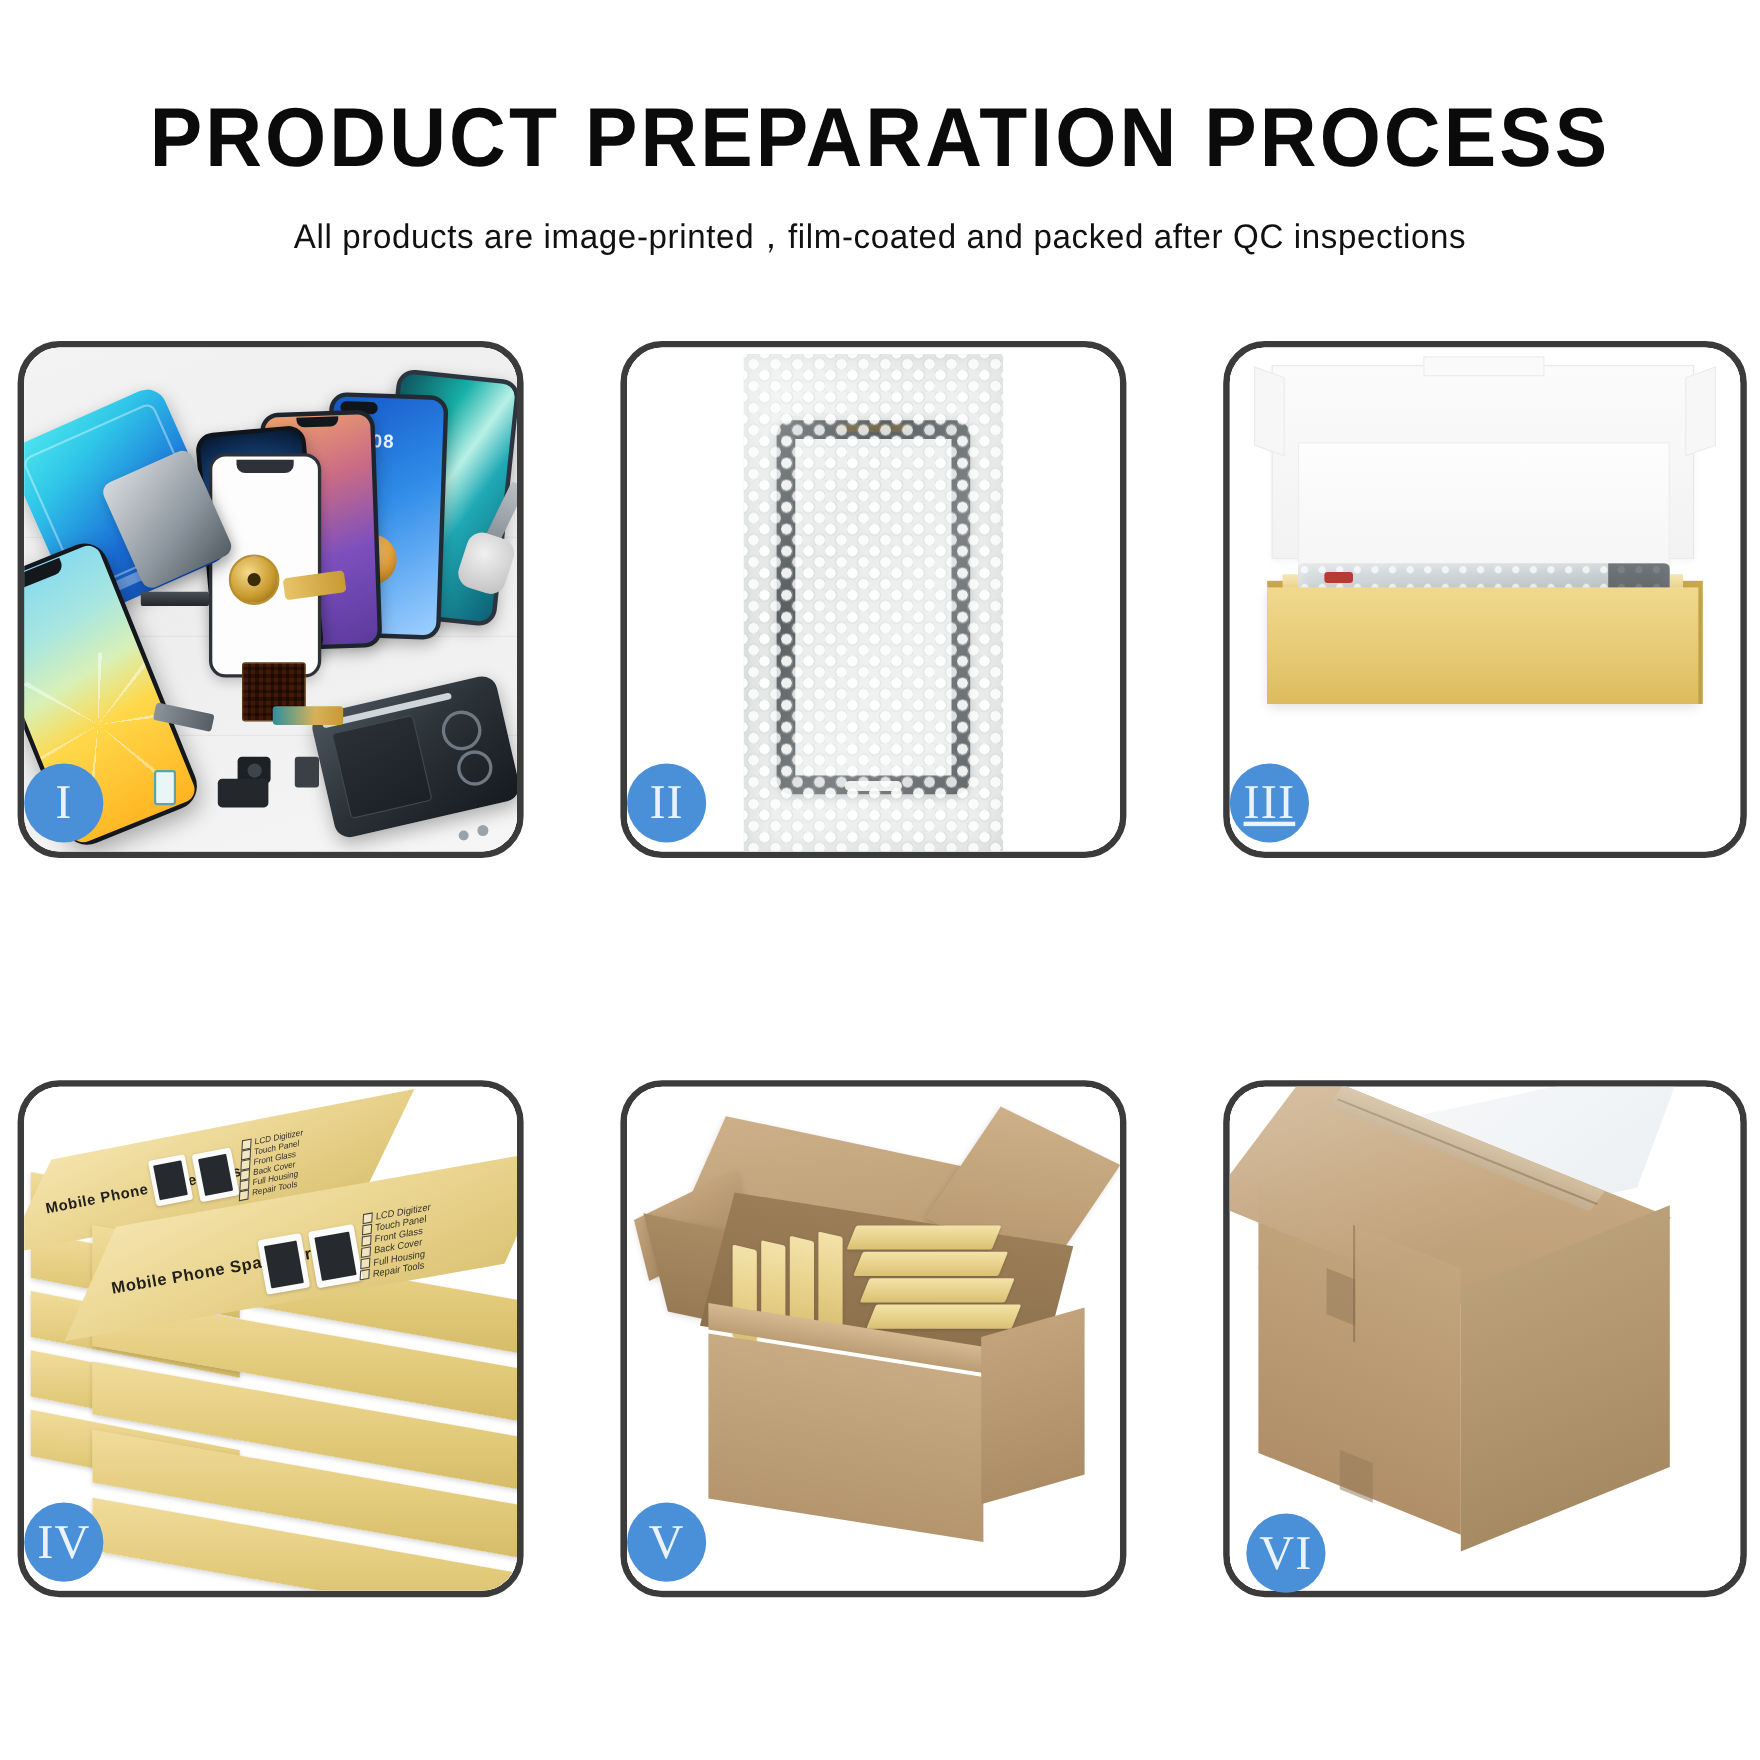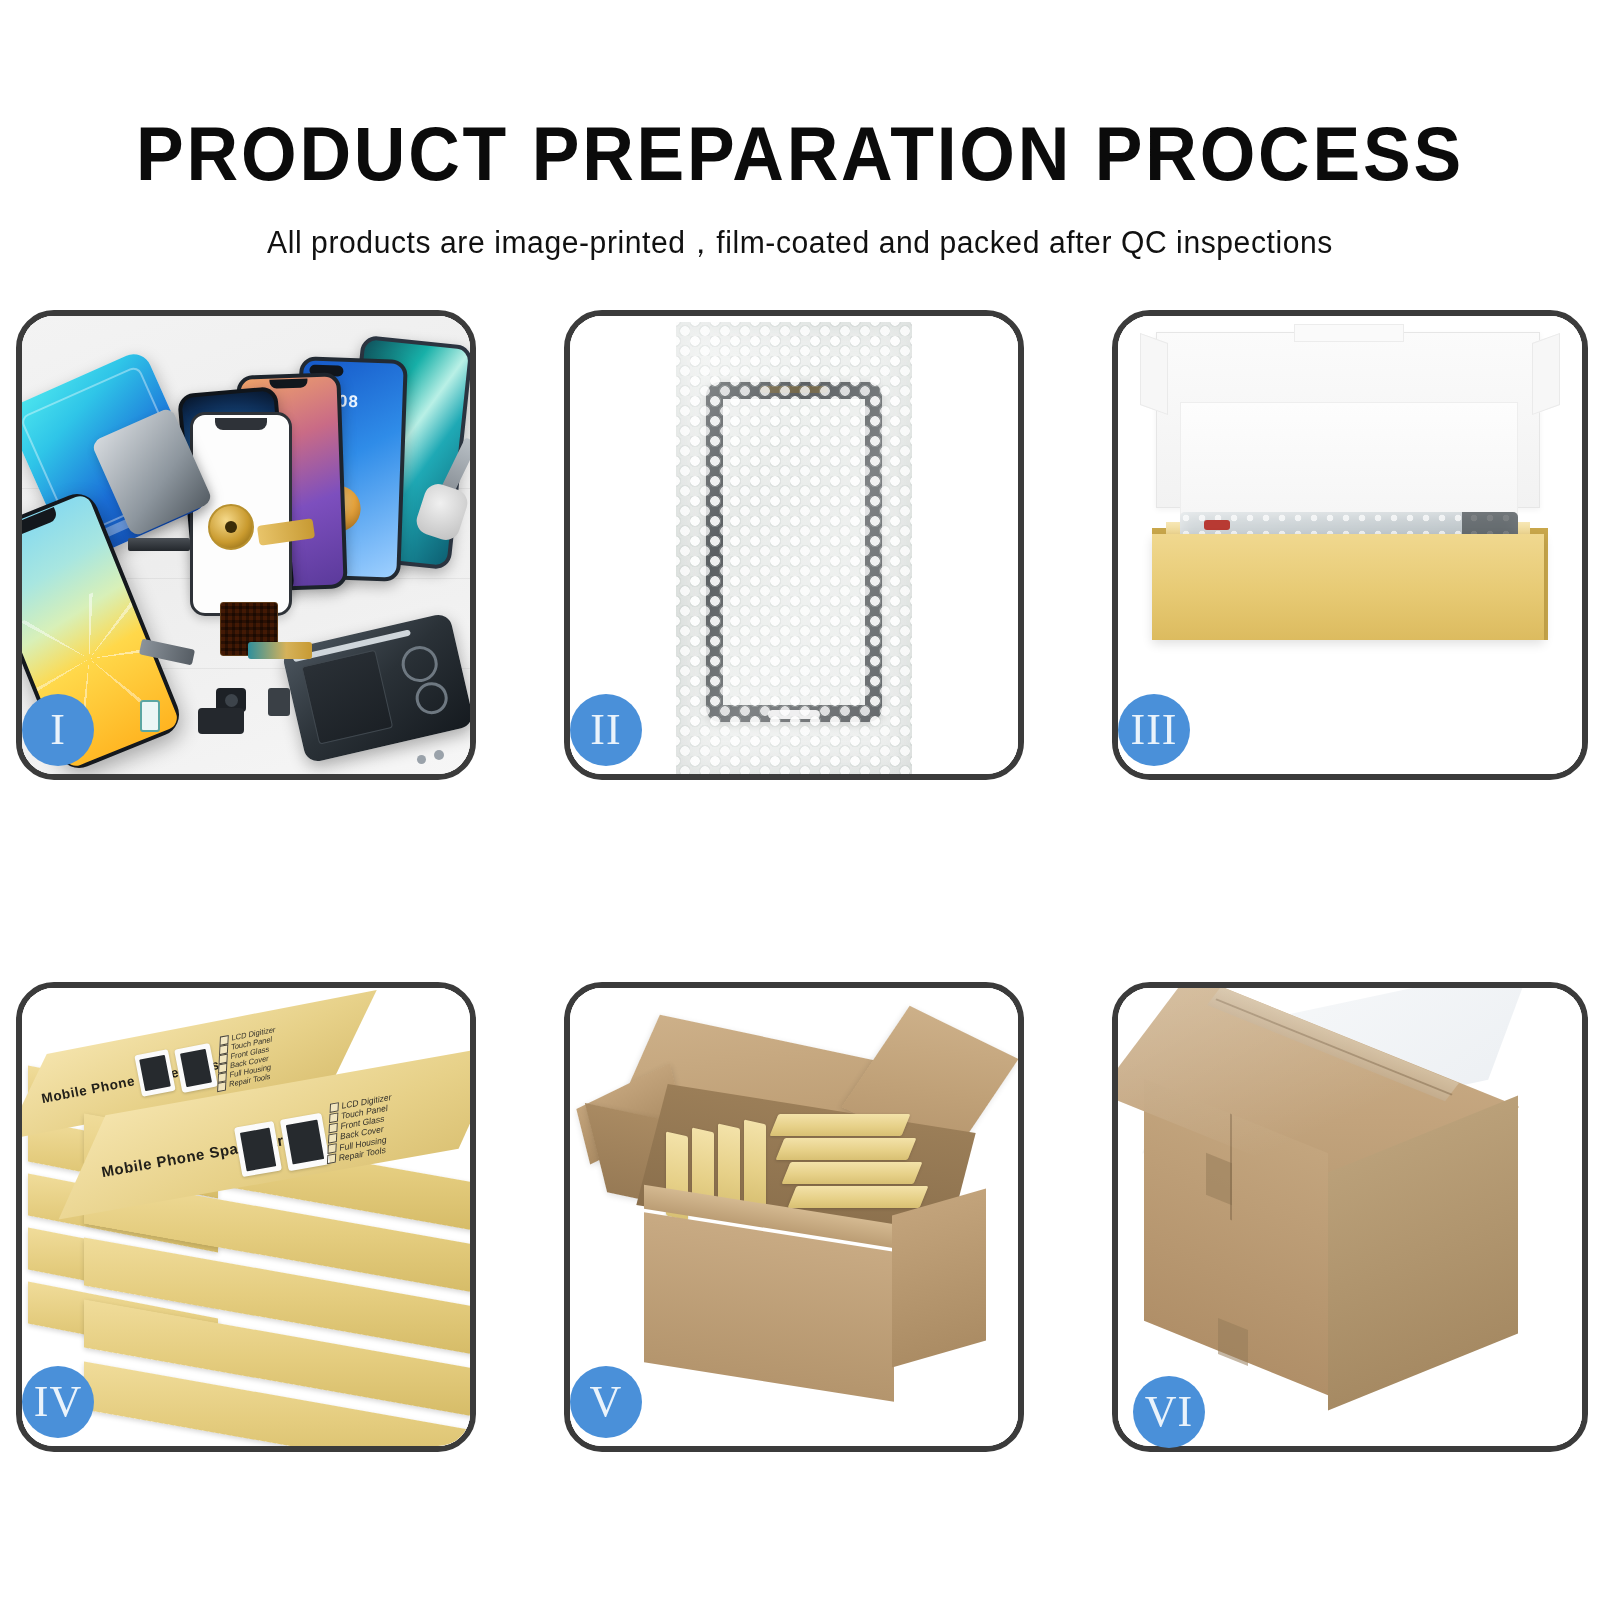--- a/index.html
+++ b/index.html
@@ -1,20 +1,20 @@
 <!DOCTYPE html>
 <html><head>
 <meta charset="utf-8">
 <style>
   html,body{margin:0;padding:0;background:#ffffff;}
   body{width:1600px;height:1600px;font-family:"Liberation Sans",sans-serif;overflow:hidden;}
   .page{position:relative;width:1600px;height:1600px;background:#fff;}
 
   
-  .header{position:absolute;left:0;top:0;width:1600px;text-align:center;margin-top:28px;}
+  .header{position:absolute;left:0;top:0;width:1600px;text-align:center;}
   .title{
     font-family:"Liberation Sans",sans-serif;
     font-size:76px;font-weight:700;color:#0b0b0b;
     letter-spacing:3px;line-height:1;
     margin-top:88px;transform:scaleX(0.94);transform-origin:center;
     white-space:nowrap;
   }
   .subtitle{
     font-family:"Liberation Sans",sans-serif;
     font-size:31px;font-weight:400;color:#111;
@@ -50,21 +50,21 @@
   .badge{
     position:absolute;width:72px;height:72px;border-radius:50%;
     background:#4a90d9;
     display:flex;align-items:center;justify-content:center;
     font-family:"Liberation Serif",serif;
     font-size:44px;color:#eaf3fb;line-height:1;
     z-index:6;letter-spacing:1px;
   }
   .b1{left:22px; top:694px;}
   .b2{left:570px;top:694px;}
-  .b3{left:1118px;top:694px;}
+  .b3{left:1118px;top:694px;text-decoration:underline;}
   .b4{left:22px; top:1366px;}
   .b5{left:570px;top:1366px;}
   .b6{left:1133px;top:1376px;}
 
   
   .p1{background:linear-gradient(160deg,#f3f3f3 0%,#ededed 48%,#f6f6f6 100%);}
   .p1 .shelfline{position:absolute;left:0;width:100%;height:1px;background:rgba(0,0,0,.05);}
   .phone{position:absolute;border-radius:16px;box-shadow:0 5px 14px rgba(0,0,0,.28);overflow:hidden;}
   .phone .scr{position:absolute;left:4px;top:4px;right:4px;bottom:4px;border-radius:12px;overflow:hidden;}
   

